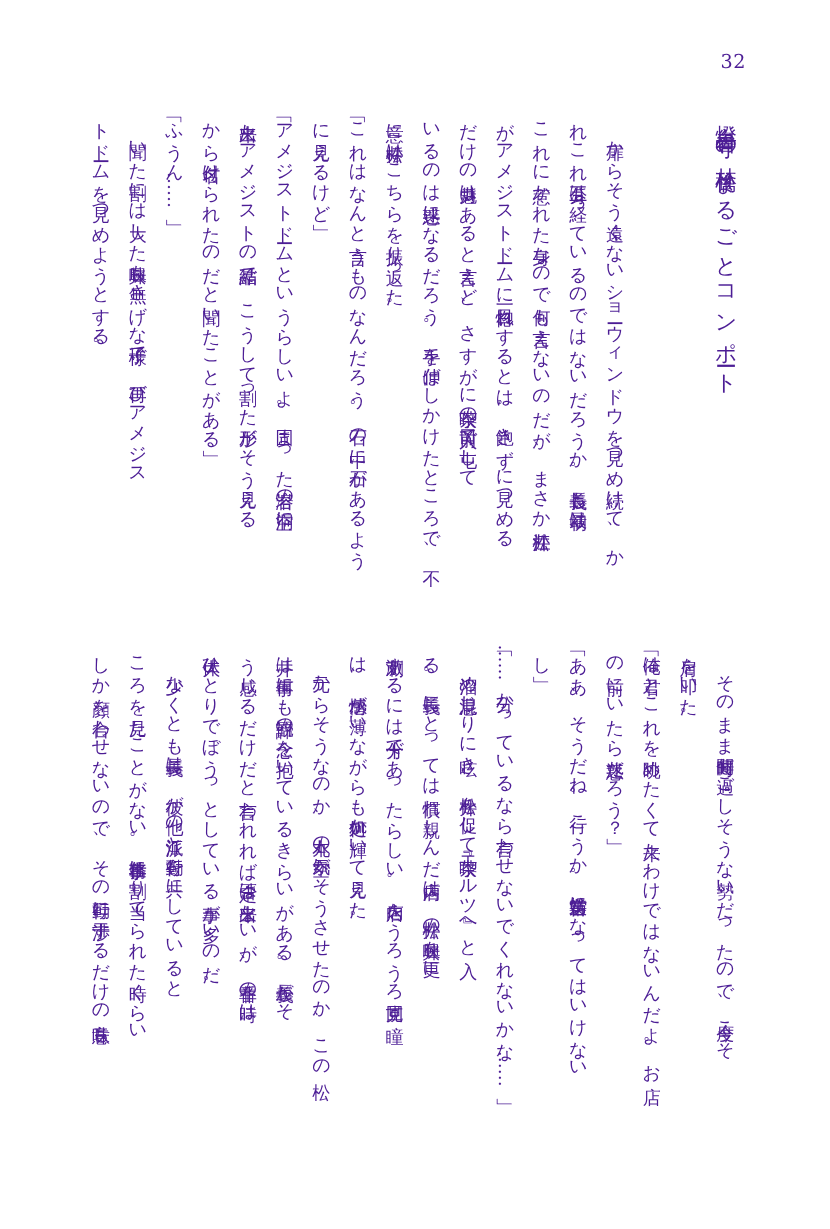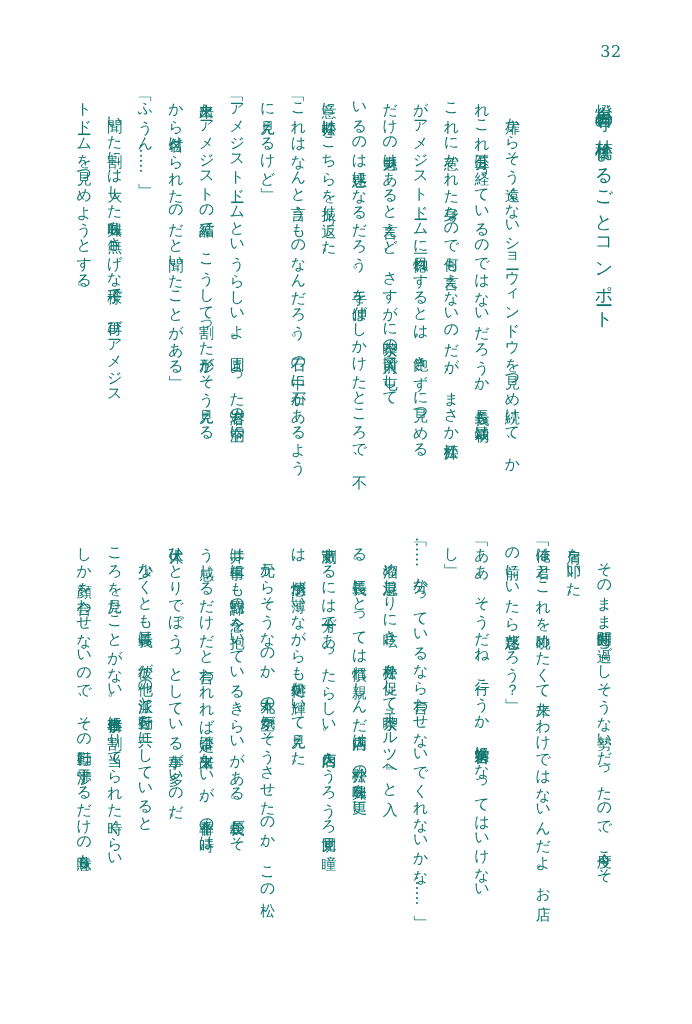--- a/index.html
+++ b/index.html
@@ -1,18 +1,18 @@
 <!DOCTYPE html>
 <html><head>
   <meta charset="utf-8">
   <style>
     html, body { margin: 0; padding: 0; background: #ffffff; }
     body { width: 692px; height: 1024px; position: relative; overflow: hidden; }
     .page {
-      position: relative; width: 692px; height: 1024px; background: #ffffff; color: #0f766e;
+      position: relative; width: 692px; height: 1024px; background: #ffffff; color: #4c1d95;
       font-family: "DejaVu Serif", "Liberation Serif", serif;
     }
     .page-number {
       position: absolute; left: 596px; top: 42px; width: 30px; text-align: center;
       font-size: 16px; line-height: 20px; letter-spacing: 0.5px;
     }
     .title {
       position: absolute; left: 589px; top: 90px; width: 30px; height: 345px;
       writing-mode: vertical-rl; font-size: 18px; line-height: 30px; letter-spacing: 3px;
       white-space: nowrap;

